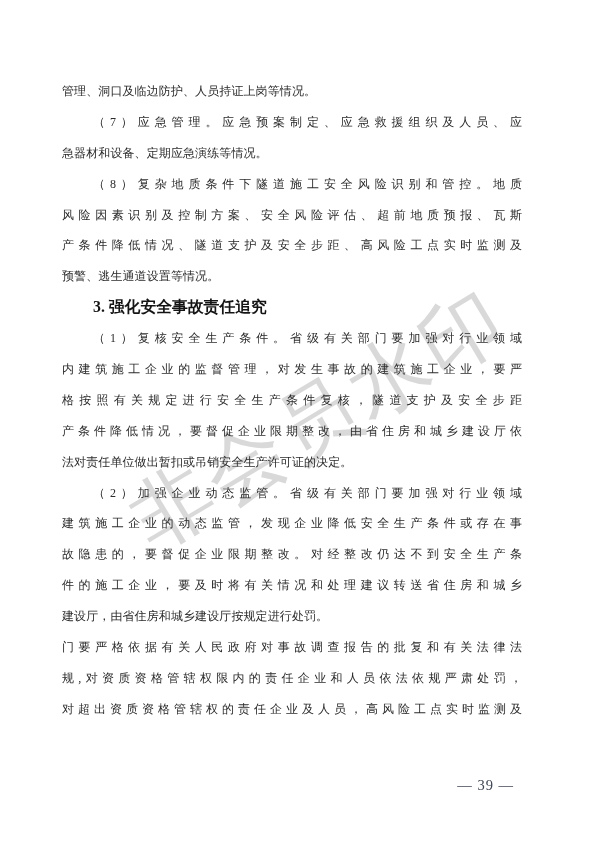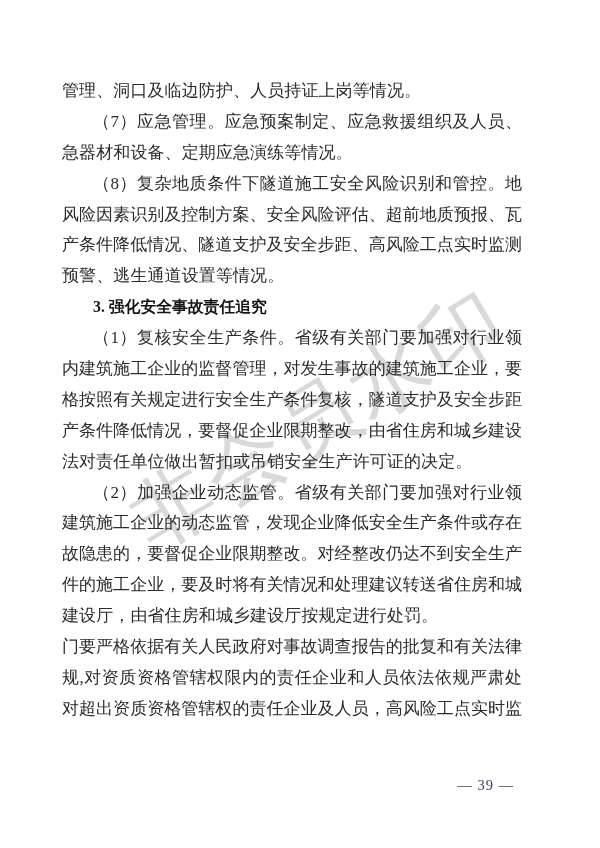--- a/index.html
+++ b/index.html
@@ -31,21 +31,21 @@
   .text-block {
     position: absolute;
     left: 62px;
     top: 76px;
     width: 460px;
     z-index: 1;
   }
   .line {
     height: 30.9px;
     line-height: 30.9px;
-    font-size: 17px;
+    font-size: 12px;
     color: #2b2b2b;
     overflow: hidden;
   }
   .line.full {
     text-align: justify;
     text-align-last: justify;
     font-family: Liberation Serif, serif;
   }
   .line.first {
     text-align: justify;

